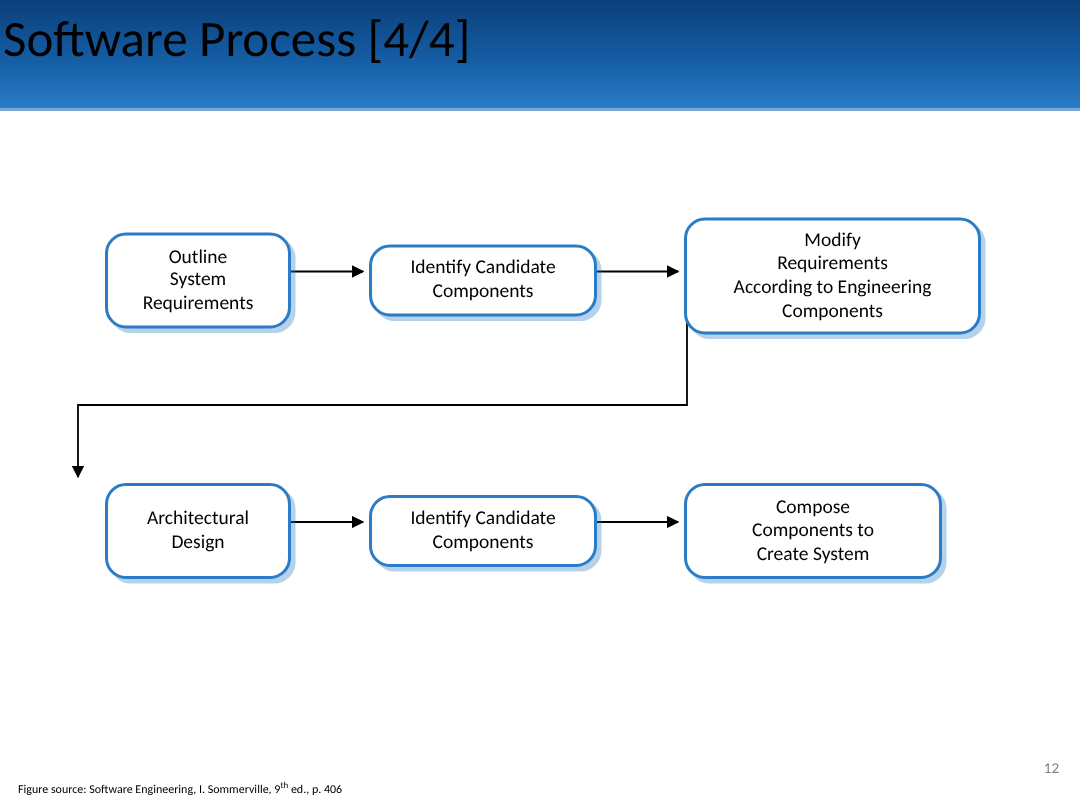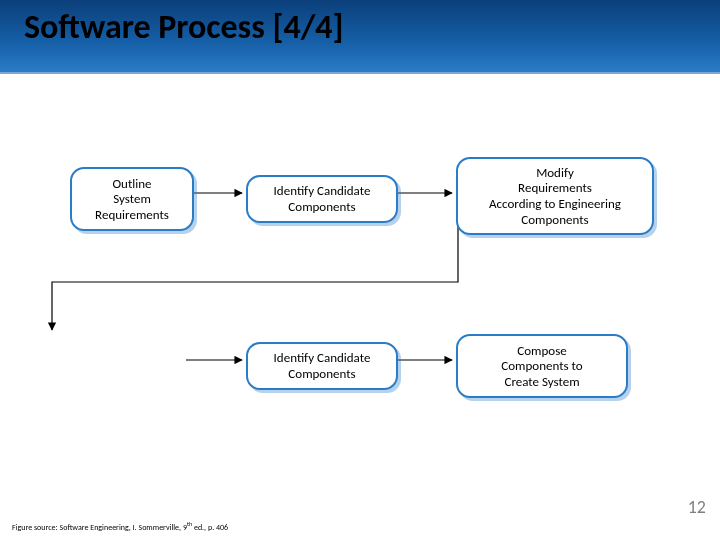--- a/index.html
+++ b/index.html
@@ -1,22 +1,22 @@
 <!DOCTYPE html>
 <html><head>
 <meta charset="utf-8">
 <style>
   html,body{margin:0;padding:0;width:720px;height:540px;background:#fff;font-family:Calibri,Arial,sans-serif;overflow:hidden}
   .titlebar{position:relative;width:720px;height:72px;background:linear-gradient(to bottom,#0b3f7a 0%,#1660a8 60%,#2a7cc6 100%);border-bottom:2px solid #7aa7d6}
-  .titlebar .title{position:absolute;left:24px;top:6px;font-size:34px;font-weight:700;color:#000}
-  .stage{position:absolute;left:0;top:72px;width:720px;height:420px}
+  .titlebar .title{position:absolute;left:2px;top:6px;font-size:34px;font-weight:400;color:#000}
+  .stage{position:absolute;left:0;top:60px;width:720px;height:420px}
   .node{position:absolute;border:2px solid #2a7cc6;border-radius:14px;background:#fff;box-shadow:3px 3px 0 rgba(42,124,198,.35);display:flex;align-items:center;justify-content:center;text-align:center;font-size:13px;line-height:1.2;color:#000;padding:4px}
   .node span{display:block;white-space:pre-line}
   svg.arrows{position:absolute;left:0;top:0;width:720px;height:420px;pointer-events:none}
-  .pagenum{position:absolute;right:14px;bottom:22px;font-size:18px;color:#808080}
+  .pagenum{position:absolute;right:14px;bottom:22px;font-size:10px;color:#808080}
   .source{position:absolute;left:12px;bottom:8px;font-size:8px;color:#000}
   .source sup{font-size:6px}
 </style>
 </head>
 <body>
 
 <div class="titlebar">
   <div class="title">Software Process [4/4]</div>
 </div>
 
@@ -43,20 +43,24 @@
   <div class="node" style="left:246px;top:103px;width:140px;height:36px">
     <span>Identify Candidate
 Components</span>
   </div>
   <div class="node" style="left:456px;top:85px;width:186px;height:66px">
     <span>Modify
 Requirements
 According to Engineering
 Components</span>
   </div>
+  <div class="node" style="left:70px;top:262px;width:112px;height:52px">
+    <span>Architectural
+Design</span>
+  </div>
   <div class="node" style="left:246px;top:270px;width:140px;height:36px">
     <span>Identify Candidate
 Components</span>
   </div>
   <div class="node" style="left:456px;top:262px;width:160px;height:52px">
     <span>Compose
 Components to
 Create System</span>
   </div>
 

